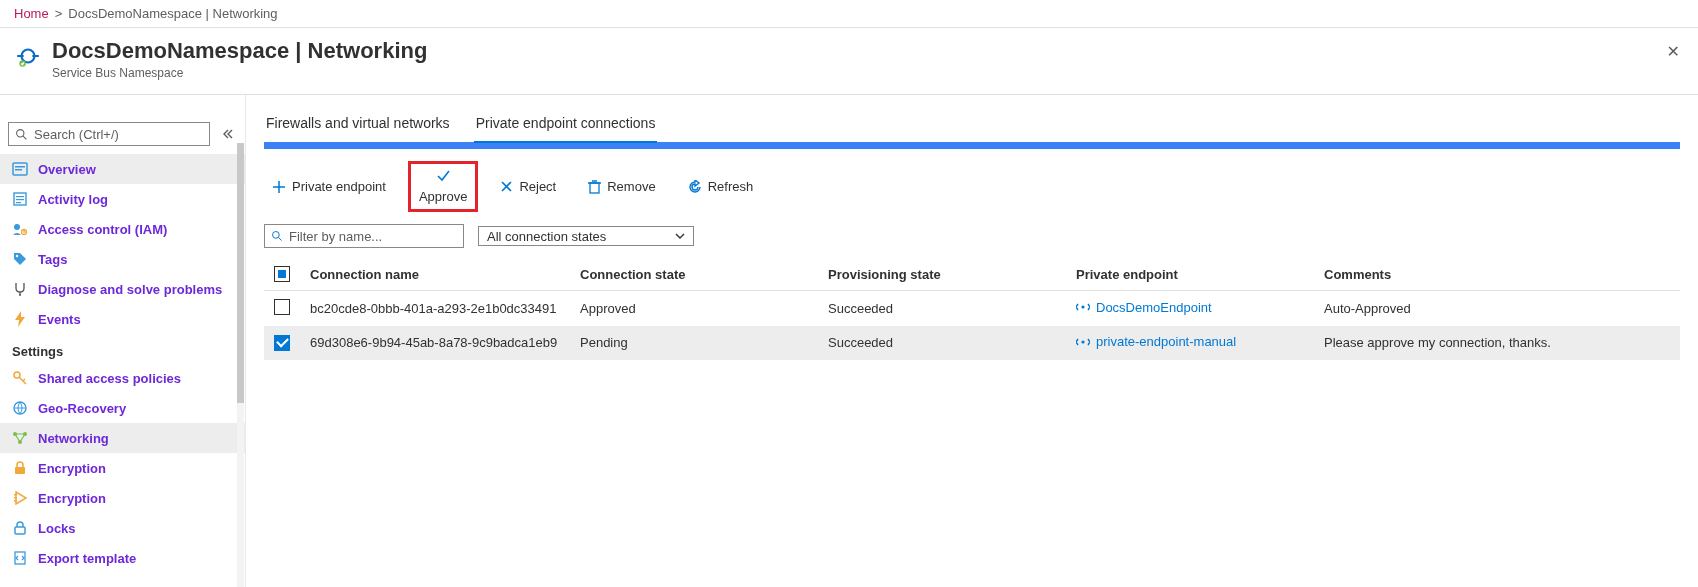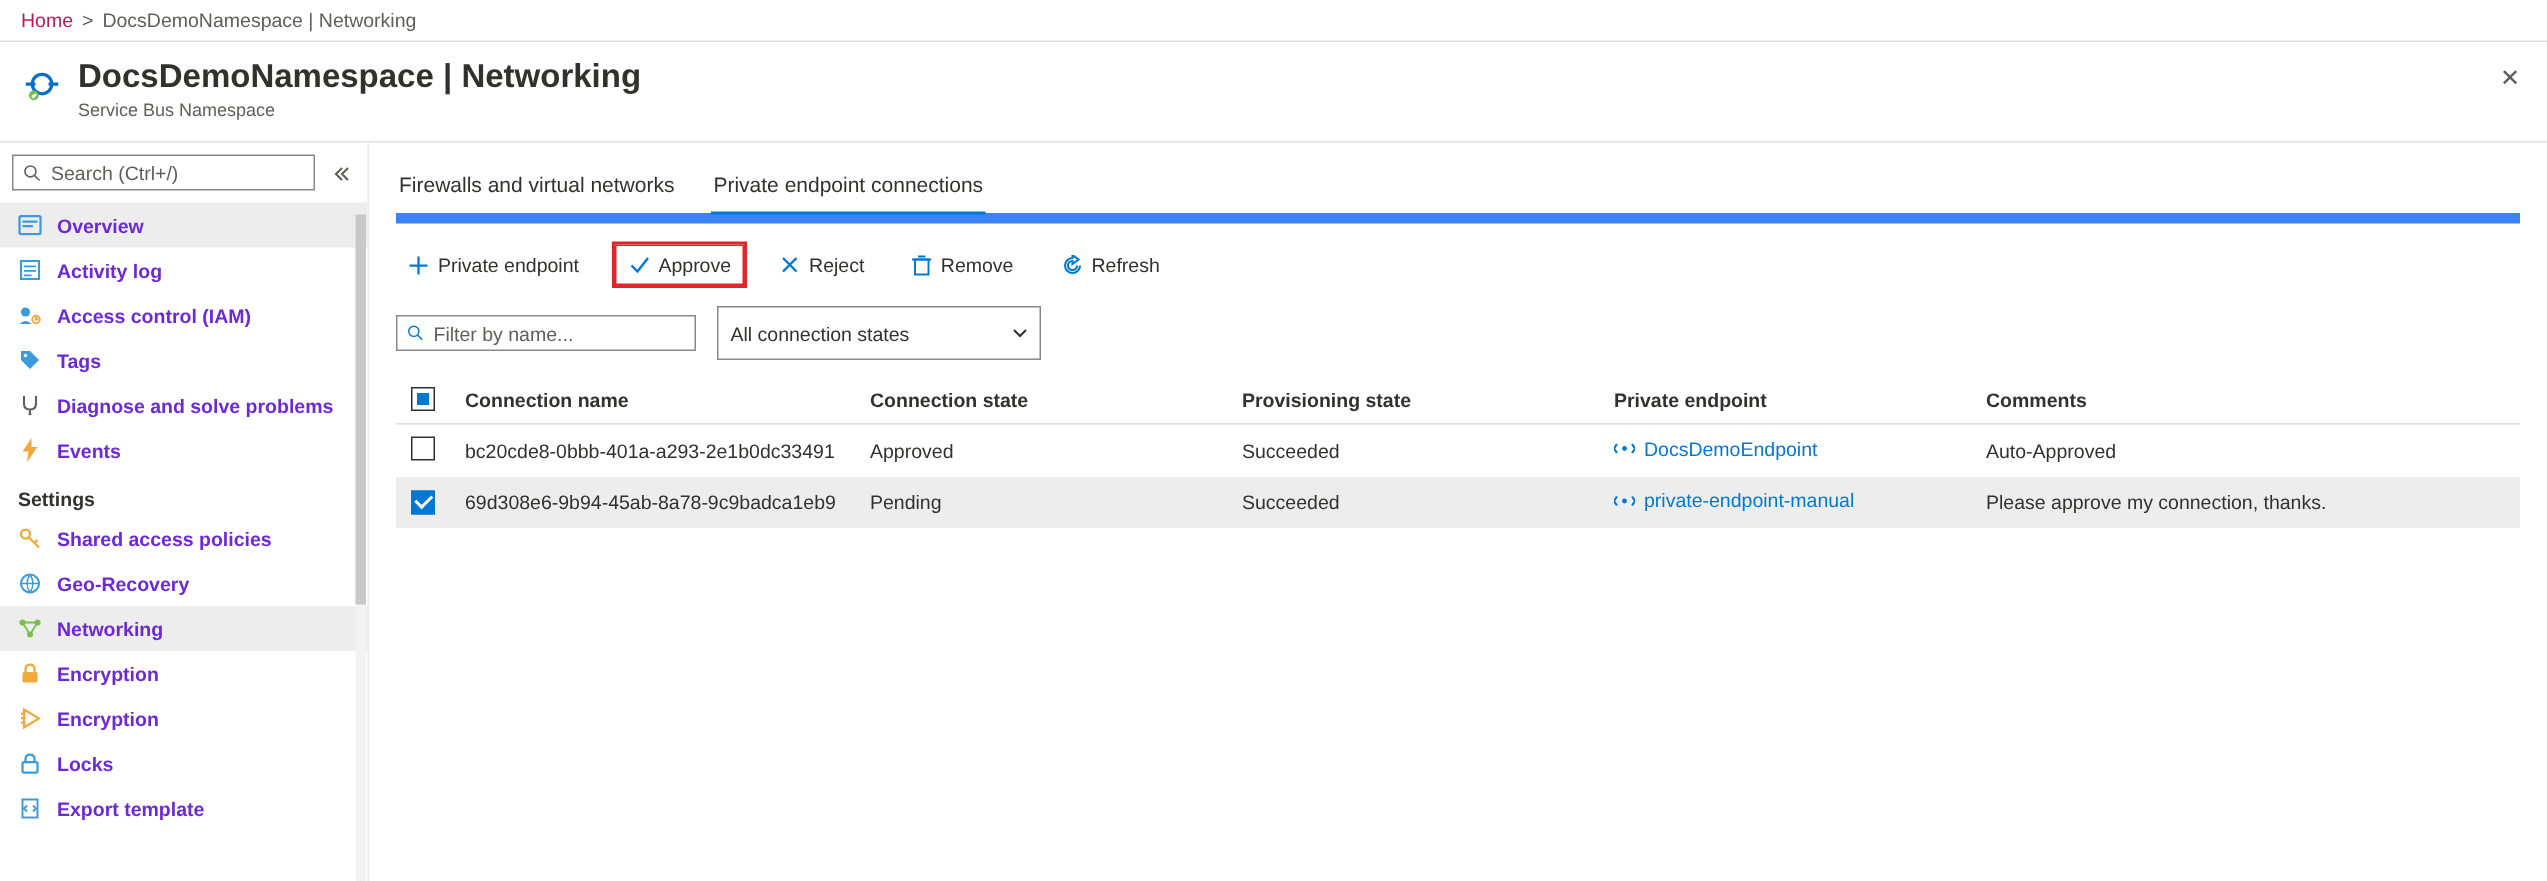--- a/index.html
+++ b/index.html
@@ -77,23 +77,24 @@
   }
   .sidebar-scroll-thumb {
     width: 7px;
     height: 260px;
     background: #c8c8c8;
     position: absolute; top:0;
   }
 
   .search-row {
     display: flex;
-    align-items: flex-end;
+    align-items: center;
     padding: 0 8px 8px 8px;
     gap: 7px;
+    margin-top: 19px;
   }
   .search-box {
     flex: 1;
     display: flex;
     align-items: center;
     border: 1px solid #8a8886;
     height: 24px;
     padding: 0 6px;
     font-size: 13px;
     color: #605e5c;
@@ -167,20 +168,21 @@
     padding: 5px 8px;
     cursor: pointer;
     font-size: 13px;
     color: #323130;
   }
   .tbtn svg { flex-shrink:0; }
   .tbtn.highlight {
     outline: 2px solid #e3242b;
     outline-offset: 0;
     border: 1px solid #e3242b;
+    flex-direction: column;
   }
 
   .filter-row {
     display: flex;
     gap: 14px;
     margin-bottom: 10px;
     align-items:center;
   }
   .filter-input {
     width: 200px;
@@ -188,21 +190,21 @@
     border: 1px solid #8a8886;
     display:flex;
     align-items:center;
     padding: 0 6px;
     color:#605e5c;
     font-size:13px;
     gap:6px;
   }
   .state-select {
     width: 216px;
-    height: 36px;
+    height: 20px;
     border: 1px solid #8a8886;
     display:flex;
     align-items:center;
     justify-content:space-between;
     padding: 0 8px;
     font-size:13px;
     cursor:pointer;
     gap:12px;
   }
 

